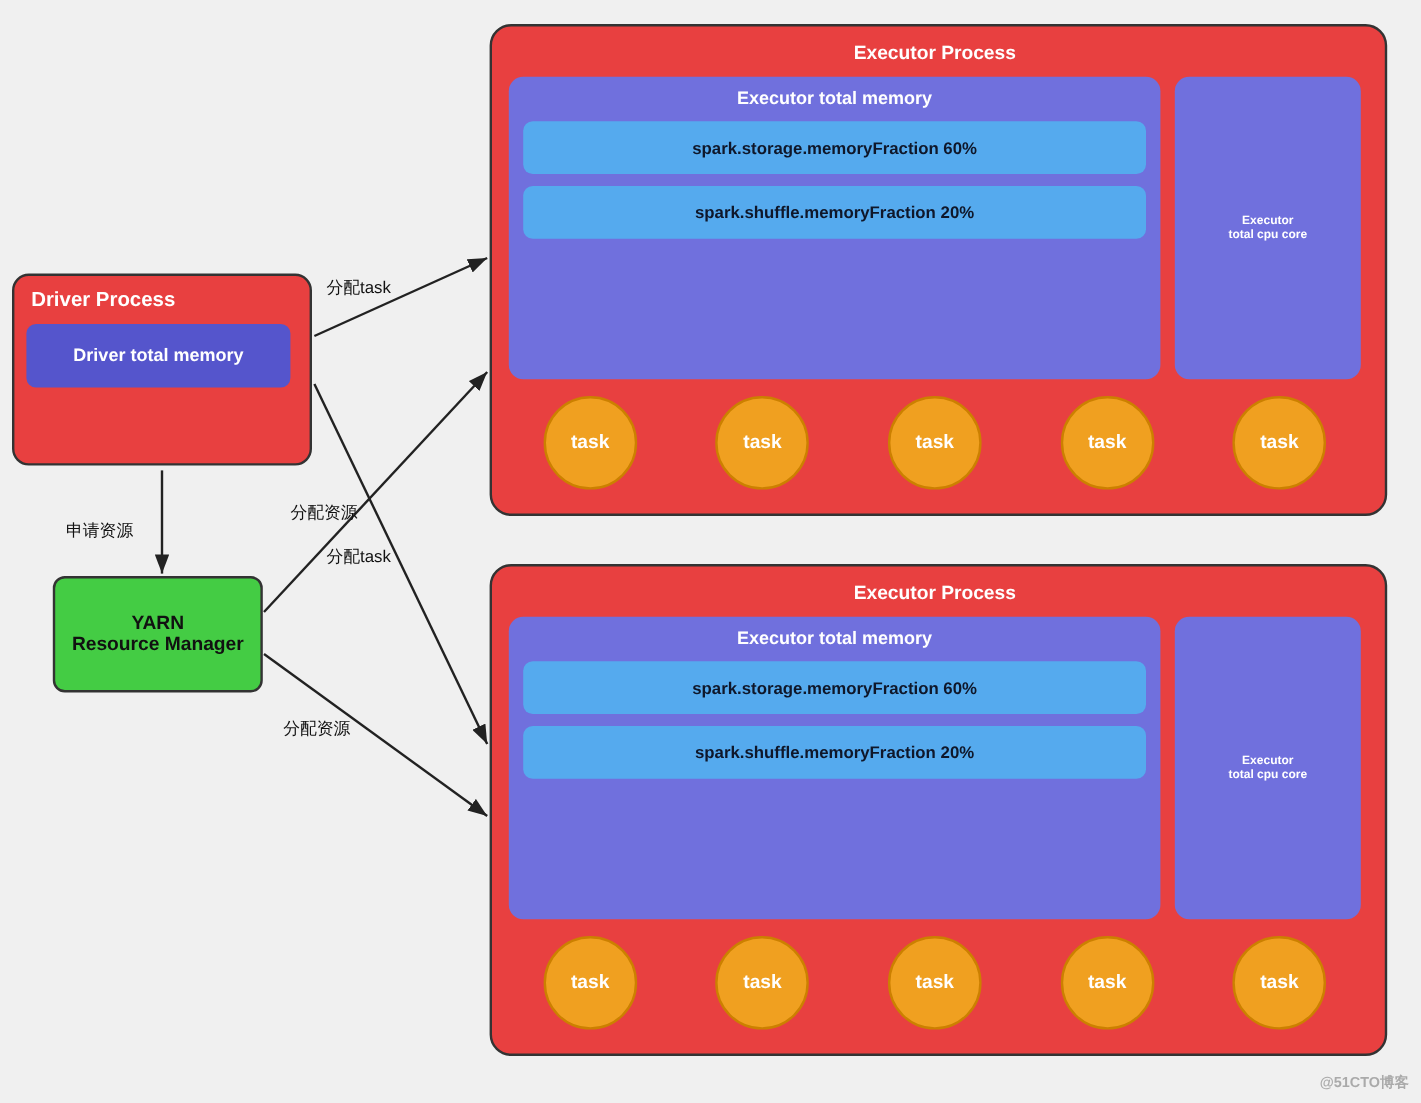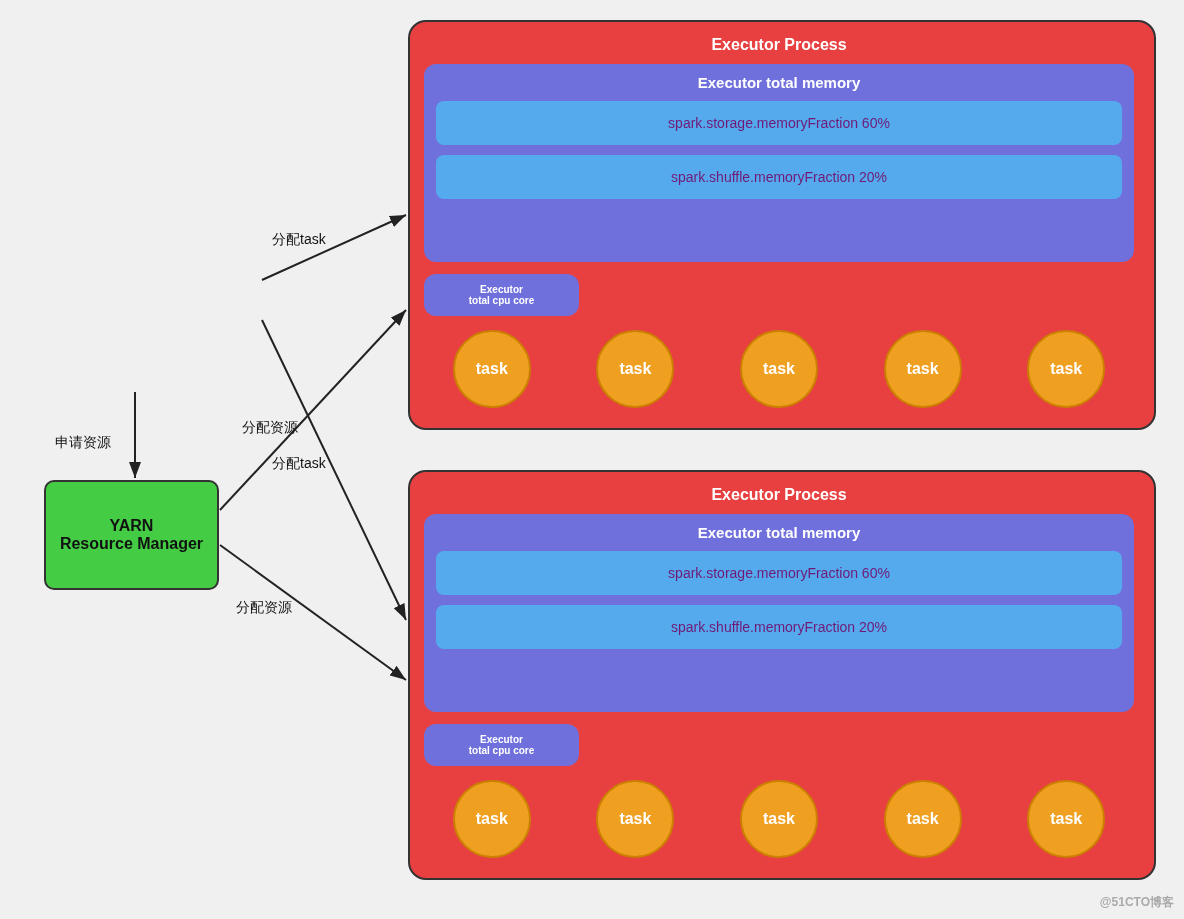--- a/index.html
+++ b/index.html
@@ -47,21 +47,21 @@
       padding: 18px 24px;
       width: 220px;
       text-align: center;
     }
     
     .yarn-box {
       position: absolute;
       left: 44px;
       top: 480px;
       width: 175px;
-      height: 110px;
+      height: 97px;
       background: #44cc44;
       border-radius: 10px;
       border: 2px solid #333;
       display: flex;
       align-items: center;
       justify-content: center;
       text-align: center;
       font-size: 16px;
       font-weight: bold;
       color: #111;
@@ -107,23 +107,23 @@
     .executor-total-memory-label {
       color: white;
       font-size: 15px;
       font-weight: bold;
       margin-bottom: 10px;
       text-align: center;
     }
     .memory-fraction-box {
       background: #55aaee;
       border-radius: 8px;
-      color: #701a75;
+      color: #0f172a;
       font-size: 14px;
-      font-weight: normal;
+      font-weight: bold;
       padding: 14px 10px;
       width: 100%;
       text-align: center;
       margin-bottom: 10px;
     }
     
     .executor-cpu-core {
       background: #7070dd;
       border-radius: 12px;
       width: 155px;
@@ -162,21 +162,21 @@
       flex-shrink: 0;
     }
     
     .executor-content {
       display: flex;
       flex-direction: column;
       height: calc(100% - 30px);
     }
     .executor-top-row {
       display: flex;
-      flex-direction: column;
+      flex-direction: row;
       gap: 12px;
       flex: 1;
     }
     
     .arrows-svg {
       position: absolute;
       top: 0;
       left: 0;
       width: 1184px;
       height: 919px;
@@ -189,20 +189,24 @@
       color: #aaa;
       font-size: 12px;
       font-weight: bold;
     }
   </style>
 </head>
 <body>
 
 <div class="diagram-container">
 
+  <div class="driver-process">
+    <div class="driver-process-title">Driver Process</div>
+    <div class="driver-total-memory">Driver total memory</div>
+  </div>
 
   <div class="yarn-box">
     <span>YARN<br>Resource Manager</span>
   </div>
 
   <div class="executor-process executor-process-top">
     <div class="executor-process-label">Executor Process</div>
     <div class="executor-content">
       <div class="executor-top-row">
 

